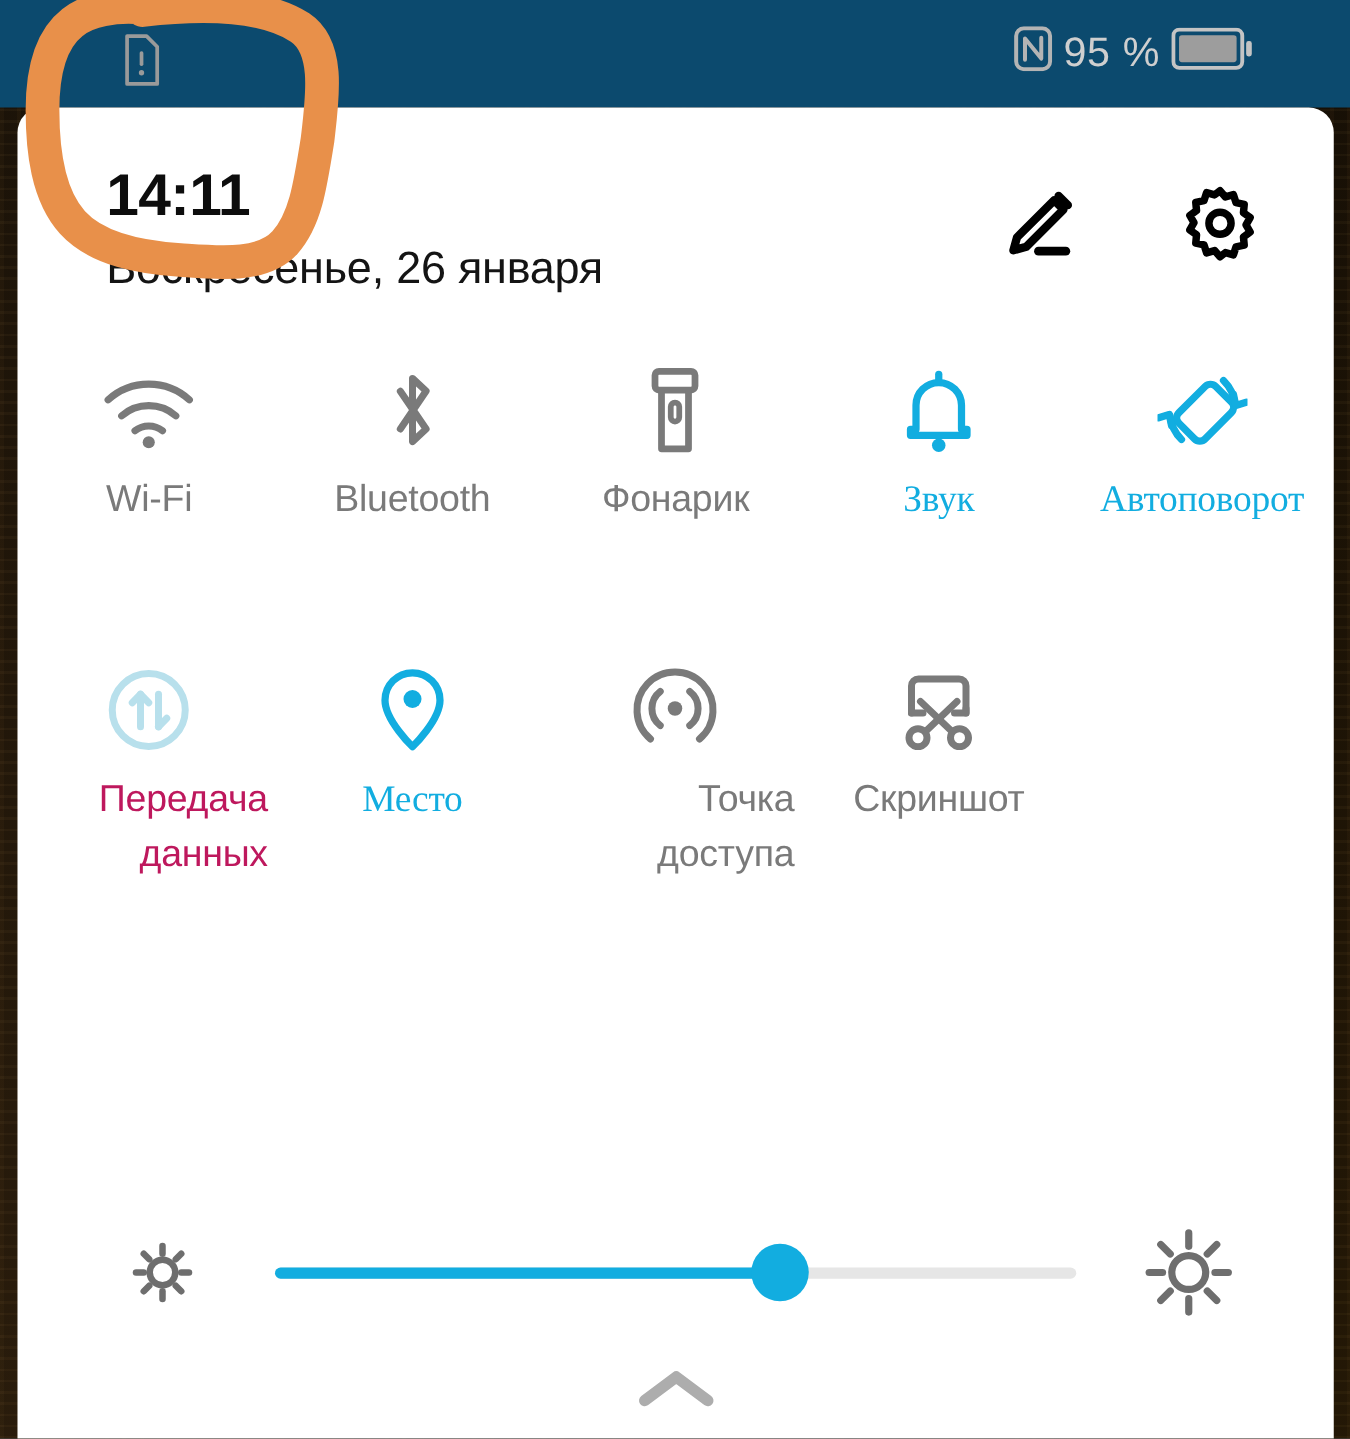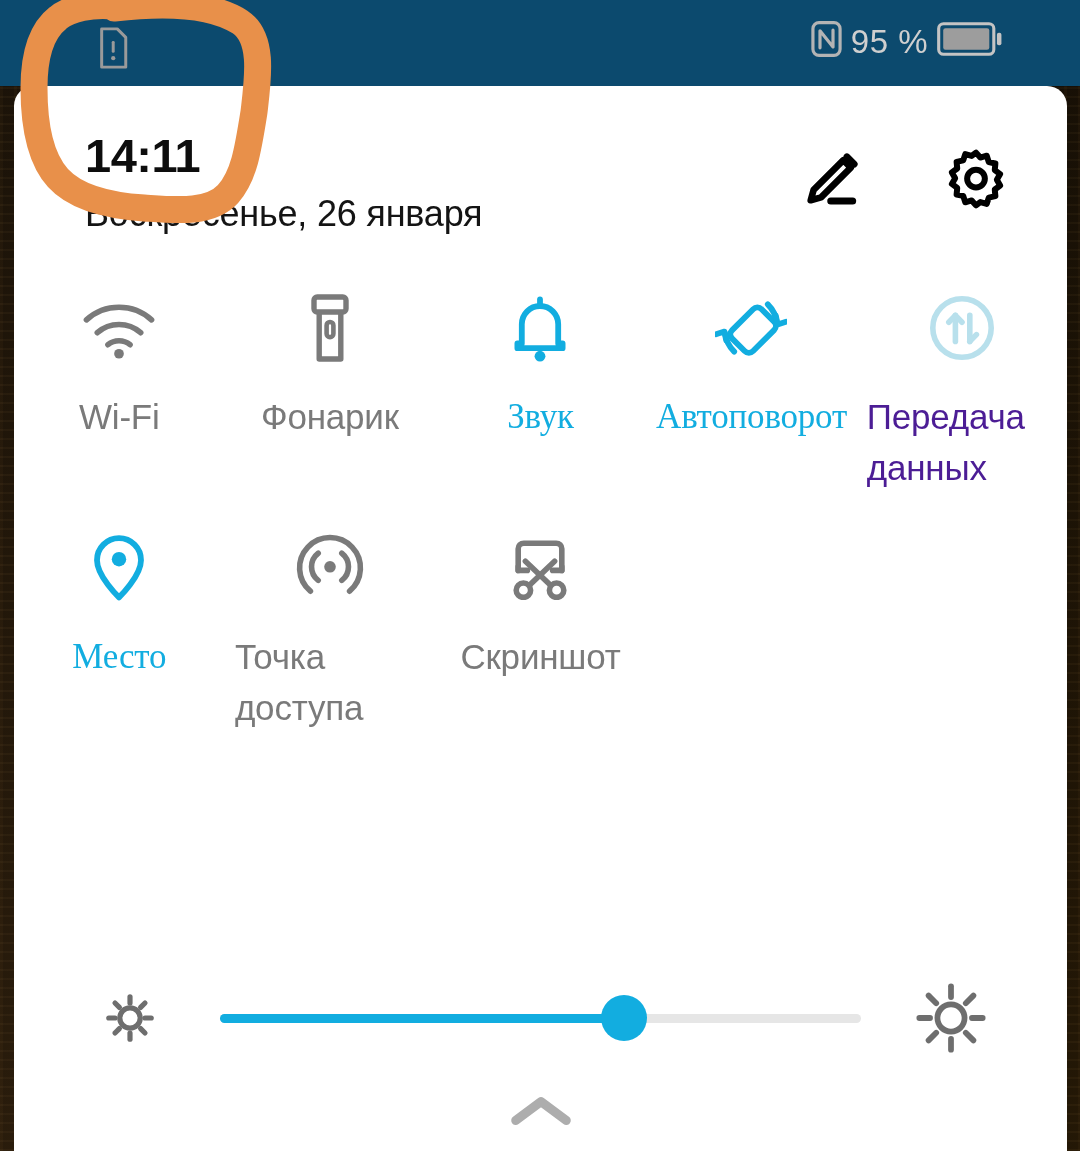--- a/index.html
+++ b/index.html
@@ -135,30 +135,30 @@
     padding-top: 20px;
     cursor: pointer;
   }
   .tile-icon {
     height: 74px;
     display: flex;
     align-items: center;
     justify-content: center;
   }
   .tile-label {
-    margin-top: 27px;
-    font-size: 35px;
+    margin-top: 13px;
+    font-size: 30px;
     line-height: 1.45;
-    text-align: left;
+    text-align: right;
     max-width: 190px;
     letter-spacing: -0.2px;
   }
   .st-off  .tile-label { color: #7a7a7a; }
   .st-on   .tile-label { color: #12ade0; font-family: Liberation Serif, serif; }
-  .st-dim  .tile-label { color: #4c1d95; }
+  .st-dim  .tile-label { color: #be185d; }
 
   .st-off  svg { stroke: #7a7a7a; fill: none; }
   .st-on   svg { stroke: #12ade0; fill: none; }
   .st-dim  svg { stroke: #b8e0ec; fill: none; }
 
   
   .bright-row {
     position: absolute;
     left: 0;
     bottom: 78px;
@@ -300,20 +300,28 @@
           <svg width="78" height="62" viewBox="0 0 40 32">
             <path d="M3.2 11.8a25 25 0 0 1 33.6 0" stroke-width="2.9" stroke-linecap="round" fill="none"></path>
             <path d="M8.8 18.4a17 17 0 0 1 22.4 0" stroke-width="2.9" stroke-linecap="round" fill="none"></path>
             <path d="M14.3 24.6a9 9 0 0 1 11.4 0" stroke-width="2.9" stroke-linecap="round" fill="none"></path>
             <circle cx="20" cy="29.3" r="2.5" fill="#7a7a7a" stroke="none"></circle>
           </svg>
         </div>
         <div class="tile-label">Wi-Fi</div>
       </div>
 
+      <div class="tile st-off">
+        <div class="tile-icon">
+          <svg width="52" height="70" viewBox="0 0 26 36">
+            <path d="M8 10.3L18.6 25.8 13 31V5l5.6 5.2L8 25.8" stroke-width="2.9" stroke-linejoin="round" stroke-linecap="round" fill="none"></path>
+          </svg>
+        </div>
+        <div class="tile-label">Bluetooth</div>
+      </div>
 
       <div class="tile st-off">
         <div class="tile-icon">
           <svg width="52" height="72" viewBox="0 0 26 36">
             <rect x="5" y="2.5" width="16" height="7.5" rx="1.6" stroke-width="2.7" fill="none"></rect>
             <path d="M7.6 10v23.5h10.8V10" stroke-width="2.7" stroke-linejoin="round" fill="none"></path>
             <rect x="11.3" y="15" width="3.4" height="7.6" rx="1.7" stroke-width="2.3" fill="none"></rect>
           </svg>
         </div>
         <div class="tile-label">Фонарик</div>

